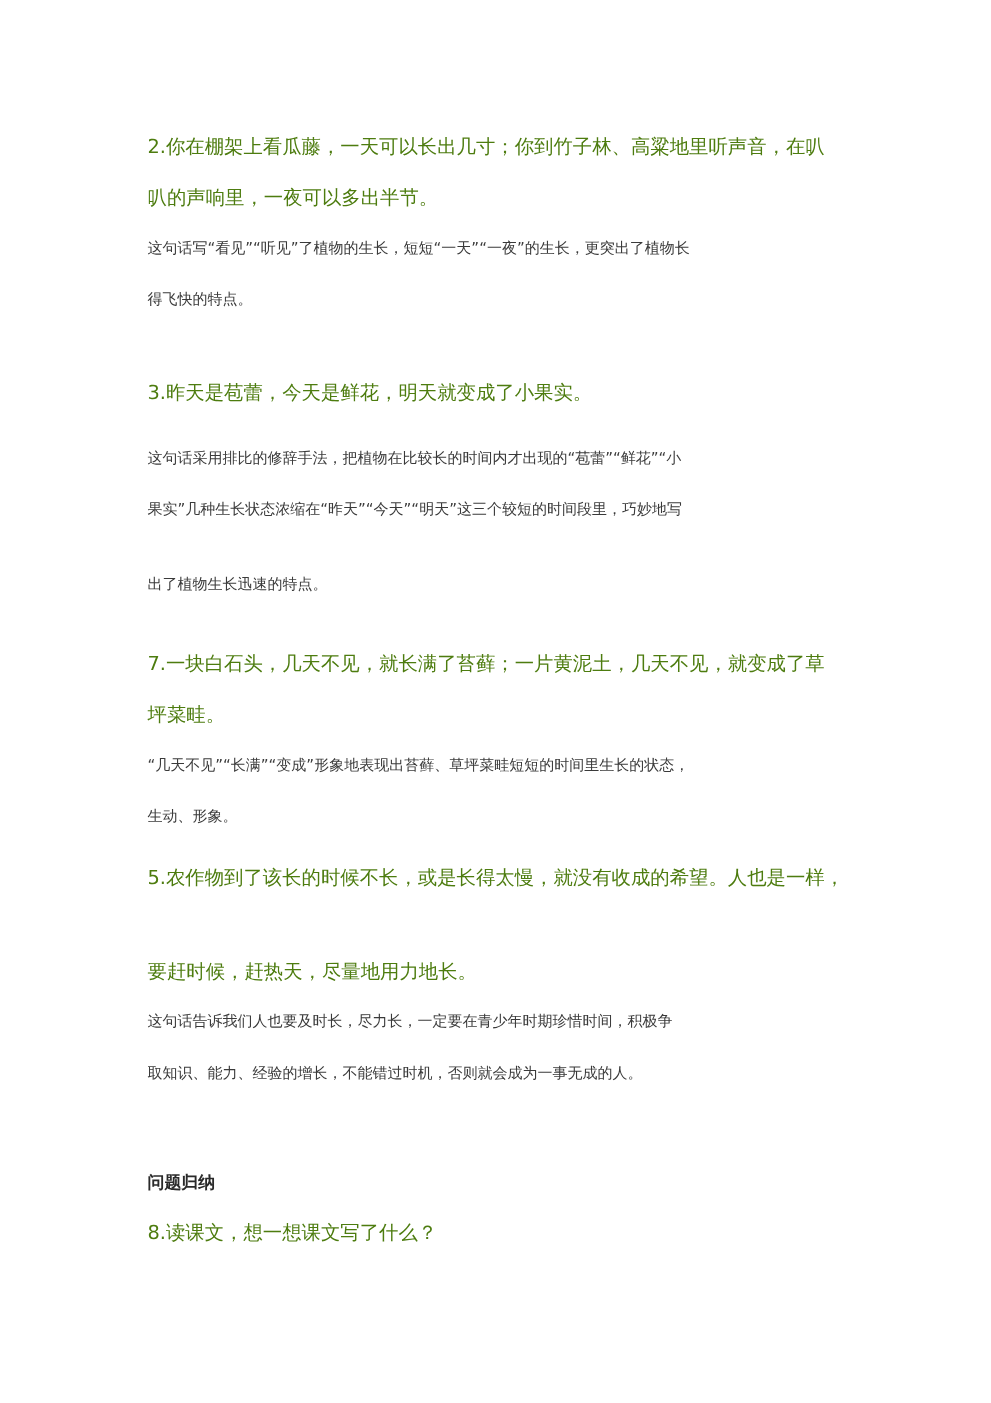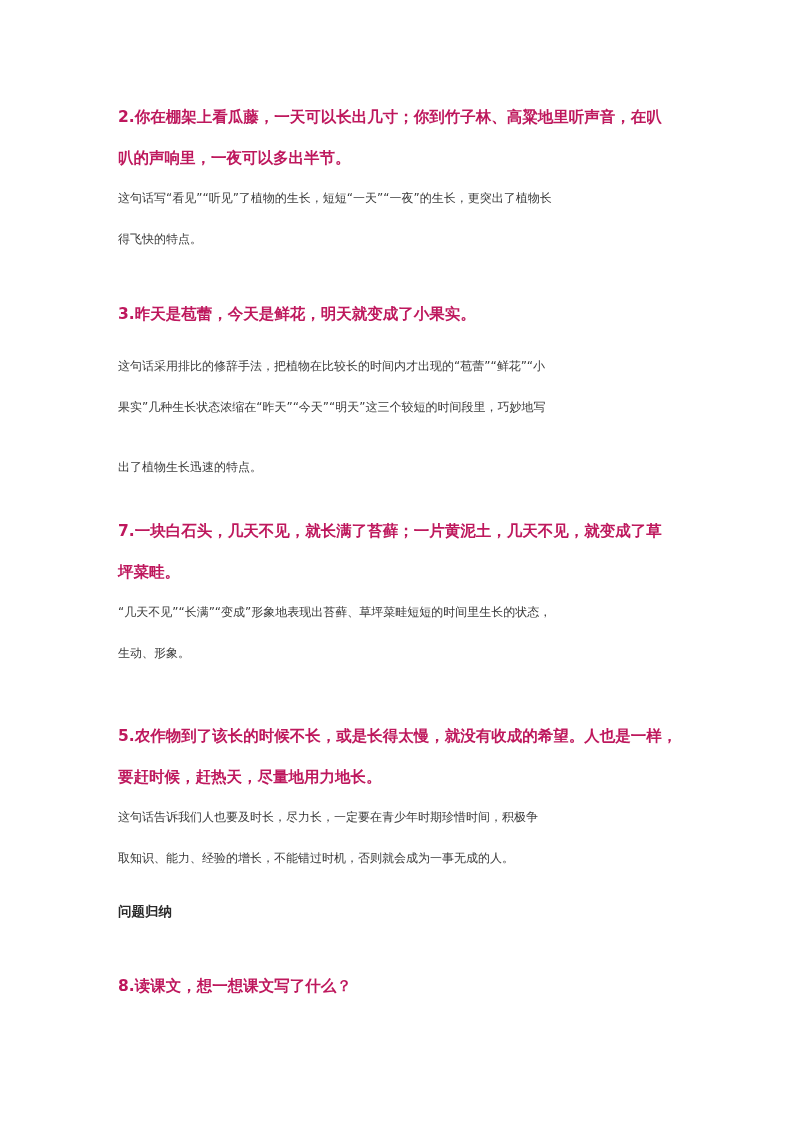--- a/index.html
+++ b/index.html
@@ -21,22 +21,22 @@
       width: 560px;
     }
     .line {
       position: absolute;
       left: 0;
       white-space: nowrap;
       font-size: 15.5px;
       line-height: 20px;
     }
     .bold {
-      font-weight: bold;
-      color: #be185d;
+      font-weight: normal;
+      color: #4d7c0f;
     }
     .normal {
       color: #3a3a3a;
       font-size: 12px;
     }
     .small-heading {
       font-weight: bold;
       color: #2a2a2a;
       font-size: 13.5px;
     }
@@ -61,24 +61,24 @@
   </div>
 
   <div>
     <div class="line bold" style="top:521px">7.一块白石头，几天不见，就长满了苔藓；一片黄泥土，几天不见，就变成了草</div>
     <div class="line bold" style="top:562px">坪菜畦。</div>
     <div class="line normal" style="top:602px">“几天不见”“长满”“变成”形象地表现出苔藓、草坪菜畦短短的时间里生长的状态，</div>
     <div class="line normal" style="top:643px">生动、形象。</div>
   </div>
 
   <div>
-    <div class="line bold" style="top:726px">5.农作物到了该长的时候不长，或是长得太慢，就没有收成的希望。人也是一样，</div>
+    <div class="line bold" style="top:692px">5.农作物到了该长的时候不长，或是长得太慢，就没有收成的希望。人也是一样，</div>
     <div class="line bold" style="top:767px">要赶时候，赶热天，尽量地用力地长。</div>
     <div class="line normal" style="top:807px">这句话告诉我们人也要及时长，尽力长，一定要在青少年时期珍惜时间，积极争</div>
     <div class="line normal" style="top:848px">取知识、能力、经验的增长，不能错过时机，否则就会成为一事无成的人。</div>
   </div>
 
   <div>
-    <div class="line small-heading" style="top:901px">问题归纳</div>
+    <div class="line small-heading" style="top:936px">问题归纳</div>
     <div class="line bold" style="top:976px">8.读课文，想一想课文写了什么？</div>
   </div>
 
 </div>
 
 </body></html>

